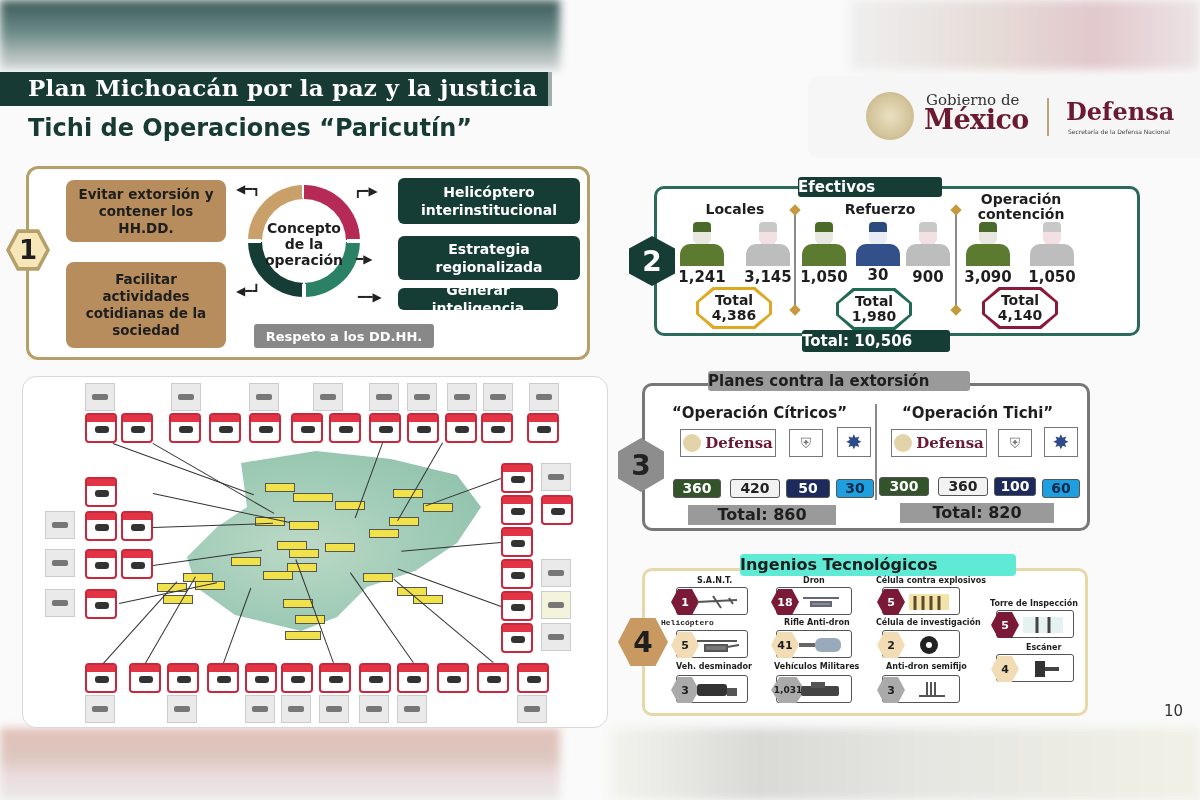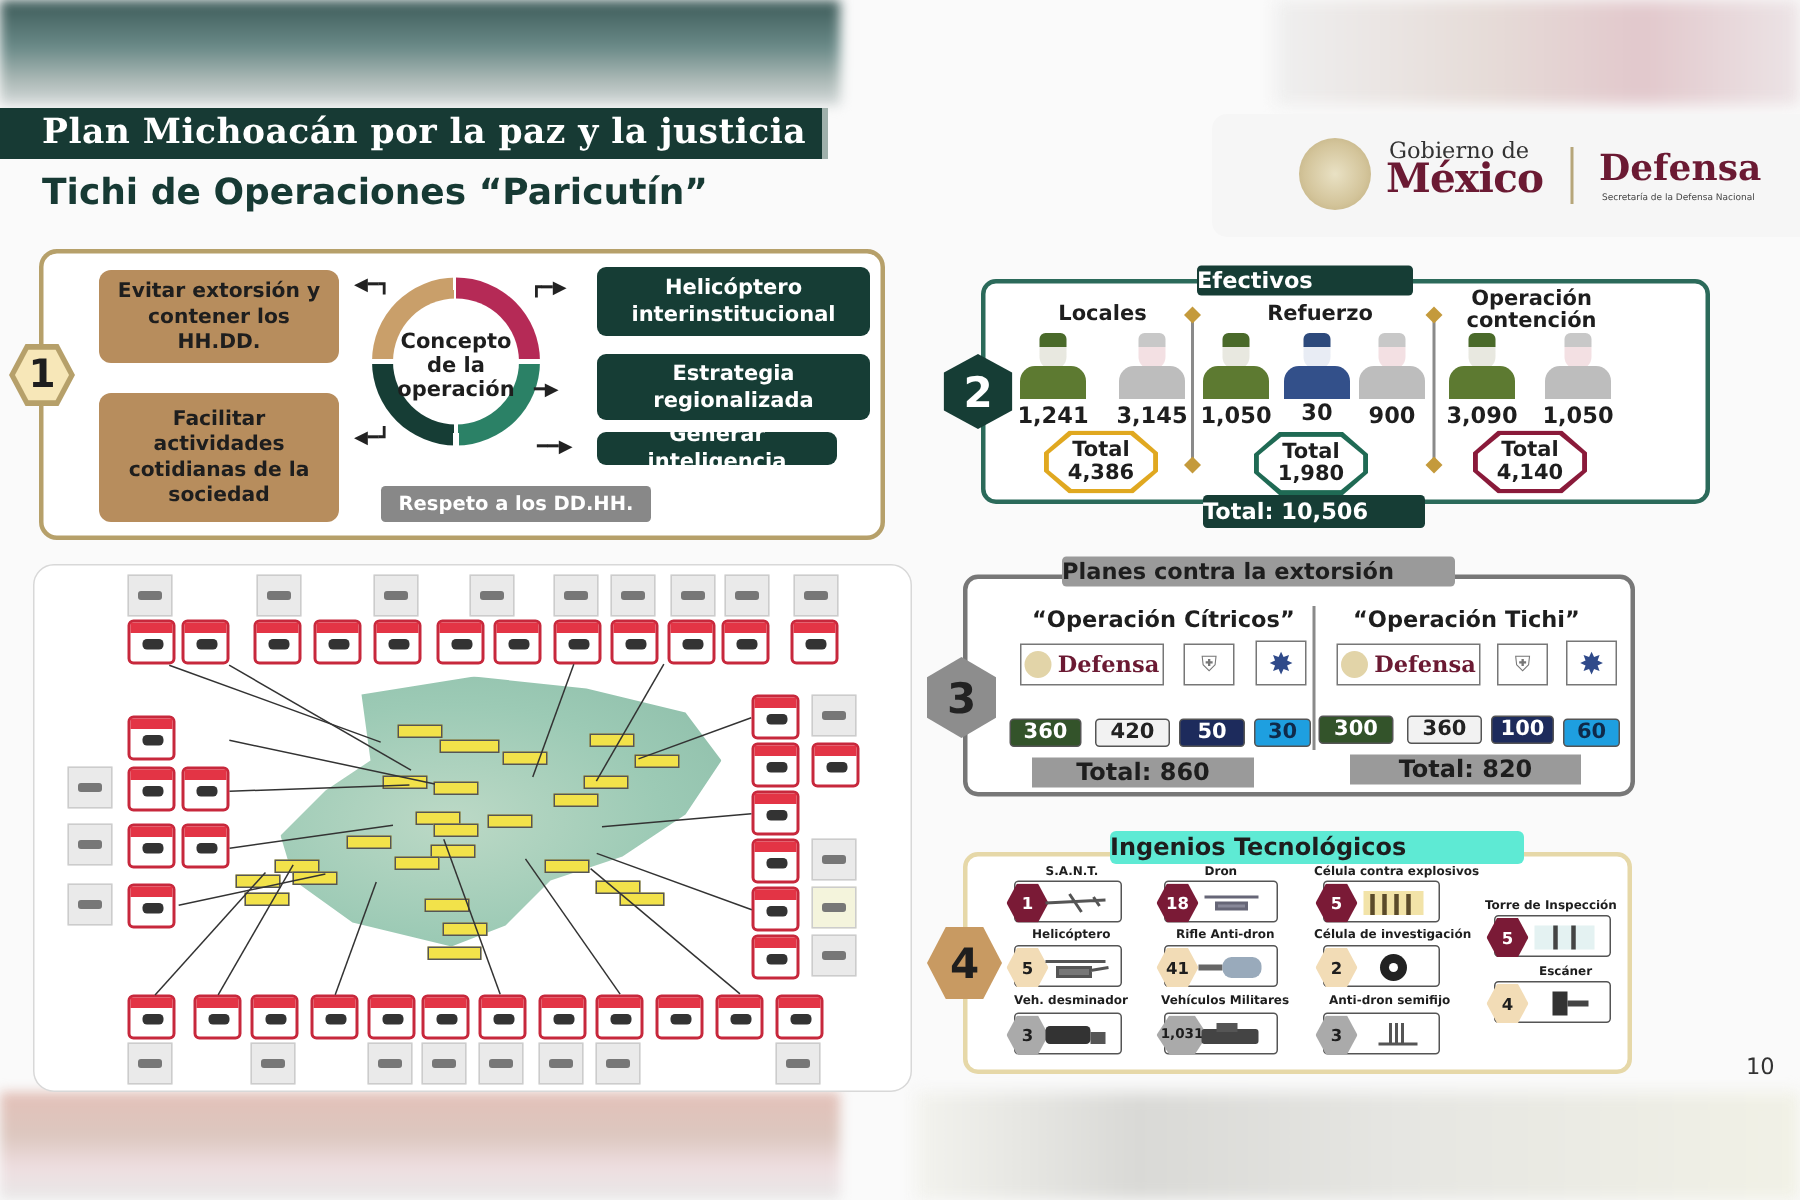--- a/index.html
+++ b/index.html
@@ -247,21 +247,21 @@
 <div class="vdiv" style="left:955px;top:208px;height:104px;"></div>
 <div class="diamond" style="left:952px;top:206px;"></div>
 <div class="diamond" style="left:952px;top:306px;"></div>
 
 <div class="pill-title p-total2">Total: 10,506</div>
 
 <div class="sec3"></div>
 <div class="pill-title p-planes">Planes contra la extorsión</div>
 <div class="hex hex3">3</div>
 
-<div class="op-title" style="left:688px;top:404px;">“Operación Cítricos”</div>
+<div class="op-title" style="left:672px;top:404px;">“Operación Cítricos”</div>
 <div class="op-title" style="left:902px;top:404px;">“Operación Tichi”</div>
 
 <div class="vdiv" style="left:875px;top:404px;height:96px;"></div>
 
 <div class="logo-box" style="left:680px;top:429px;width:96px;height:28px;">
     <div class="seal-sm"></div>
     <span class="logo-def">Defensa</span>
   </div>
 <div class="logo-box" style="left:789px;top:429px;width:34px;height:28px;">
     <span style="color:#777;font-size:14px;">⛨</span>
@@ -298,21 +298,21 @@
 <div class="pill-title p-ingenios">Ingenios Tecnológicos</div>
 <div class="hex hex4">4</div>
 
 <div class="item-label" style="left:697px;top:576px;">S.A.N.T.</div>
 <div class="item-card" style="left:676px;top:587px;width:72px;">
   <div class="item-num n-maroon">1</div>
   <svg class="icon" viewBox="0 0 48 20">
       <path d="M4 10 L44 8 M20 4 L28 16 M36 6 L40 12" stroke="#555" stroke-width="2" fill="none"></path>
     </svg>
 </div>
-<div class="item-label" style="left:688px;top:618px;">Helicóptero</div>
+<div class="item-label" style="left:661px;top:618px;font-family:Liberation Mono, monospace;">Helicóptero</div>
 <div class="item-card" style="left:676px;top:630px;width:72px;">
   <div class="item-num n-tan">5</div>
   <svg class="icon" viewBox="0 0 48 20">
       <path d="M4 6 L44 6 M12 10 h22 v6 h-22z M34 12 L46 10" stroke="#555" stroke-width="2" fill="#777"></path>
     </svg>
 </div>
 <div class="item-label" style="left:676px;top:662px;">Veh. desminador</div>
 <div class="item-card" style="left:676px;top:675px;width:72px;">
   <div class="item-num n-gray">3</div>
   <svg class="icon" viewBox="0 0 48 20">

